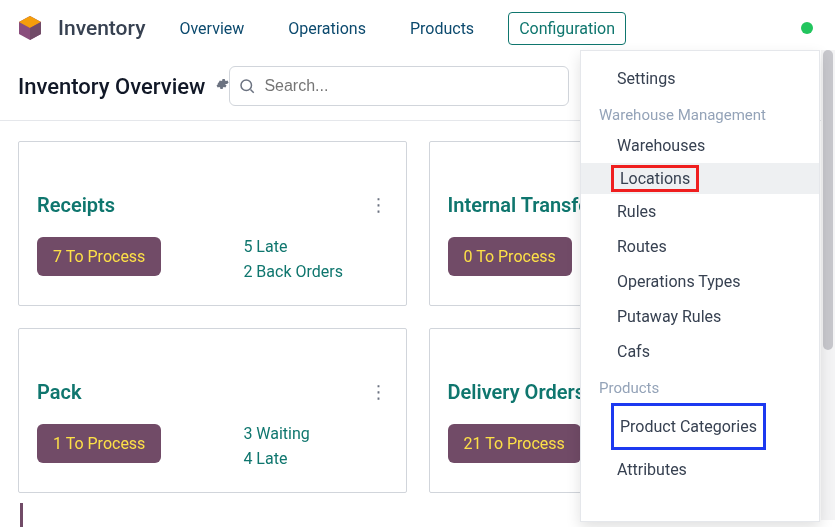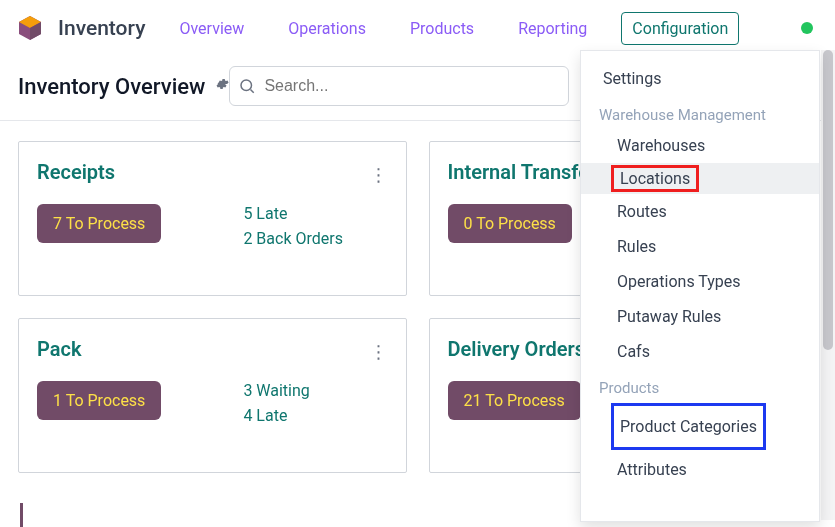--- a/index.html
+++ b/index.html
@@ -15,21 +15,21 @@
   .topnav {
     display: flex;
     align-items: center;
     gap: 24px;
     padding: 10px 16px;
     height: 56px;
   }
   .brand { display: flex; align-items: center; gap: 14px; }
   .brand-text { font-size: 21px; font-weight: 500; color: #374151; }
   .nav-item {
-    font-size: 16px; color: #8b5cf6; cursor: pointer;
+    font-size: 16px; color: #0c4a6e; cursor: pointer;
     padding: 6px 10px; border-radius: 4px;
   }
   .nav-item.active {
     color: #0f766e; border: 1px solid #0f766e; border-radius: 4px;
   }
   .status-dot { width: 12px; height: 12px; border-radius: 50%; background: #22c55e; margin-left: auto; margin-right: 6px;}
   .subhead {
     display: flex; align-items: center; 
     padding: 10px 18px 14px 18px;
   }
@@ -45,21 +45,21 @@
   .search-input { border: none; outline: none; font-size: 16px; flex: 1; color:#6b7280; background:transparent;}
   .divider-full { height:1px; background:#e5e7eb; width:100%; }
   .cards {
     padding: 20px 18px;
     display: grid; grid-template-columns: 1fr 1fr; gap: 22px;
   }
   .card {
     border: 1px solid #d1d5db; border-radius: 2px; padding: 18px 18px 24px 18px;
     position: relative; min-height: 155px;
   }
-  .card-head { display: flex; justify-content: space-between; align-items: flex-end;}
+  .card-head { display: flex; justify-content: space-between; align-items: center; margin-top: 33px;}
   .card-title { font-size: 20px; font-weight: 600; color: #0f766e; }
   .dots { font-size: 18px; color: #6b7280; cursor:pointer; line-height:1;}
   .card-body { display: flex; align-items: flex-start; gap: 40px; margin-top: 20px;}
   .to-process {
     background: #714B67; color: #fde047; font-weight: 400;
     padding: 10px 16px; border-radius: 6px; font-size: 16px;
     display:inline-block;
   }
   .card-links { display: flex; flex-direction: column; gap: 6px; color:#0f766e; font-size:16px;margin-left:42px;}
   .bottom-stub {
@@ -70,41 +70,40 @@
     background: #f4f4f5;
   }
   .scrollbar-thumb { position:absolute; top:0; left:2px; width:10px; height:300px; background:#c7c7cc; border-radius:5px;}
   .dropdown {
     position: absolute; left: 580px; top: 50px; width: 240px; height: 472px;
     background: #fff; border: 1px solid #e5e7eb; box-shadow: 0 6px 14px rgba(0,0,0,.12);
     padding: 10px 0 10px 0; overflow:hidden;
   }
   .dd-section-label { color:#94a3b8; font-size:15px; padding: 10px 18px 4px 18px; }
   .dd-item { font-size:16px; color:#374151; padding: 8px 18px 8px 36px; cursor:pointer;}
-  .dd-item.top { padding-left: 22px; }
+  .dd-item.top { padding-left: 36px; }
   .dd-item.hovered { background:#eef0f2; }
   .hl-red { border: 3px solid #ef1e1e; display:inline-block; padding: 1px 6px; margin-left:30px; margin-top:2px; margin-bottom:2px;}
   .hl-blue { border: 3px solid #1d39f0; display:inline-block; padding: 11px 6px; margin-left:30px; margin-top:2px; margin-bottom:2px;}
 </style>
 </head>
 <body>
 
 <div class="topnav">
   <div class="brand">
     <svg width="28" height="28" viewBox="0 0 28 28">
       <polygon points="14,2 25,8 25,20 14,26 3,20 3,8" fill="#8a4e7d"></polygon>
       <polygon points="14,2 25,8 14,14 3,8" fill="#f59e0b"></polygon>
       <polygon points="14,14 25,8 25,20 14,26" fill="#714B67"></polygon>
     </svg>
     <span class="brand-text">Inventory</span>
   </div>
   <div class="nav-item">Overview</div>
   <div class="nav-item">Operations</div>
   <div class="nav-item">Products</div>
-  <div class="nav-item">Reporting</div>
   <div class="nav-item active">Configuration</div>
   <div class="status-dot"></div>
 </div>
 
 <div class="subhead">
   <div class="subhead-left">
     <span class="page-title">Inventory Overview</span>
     <span class="gear">
       <svg width="14" height="14" viewBox="0 0 24 24" fill="#6b7280">
           <path d="M12 8a4 4 0 100 8 4 4 0 000-8zm9.4 4a7.9 7.9 0 00-.1-1l2.1-1.6-2-3.4-2.5 1a8 8 0 00-1.7-1l-.4-2.6h-4l-.4 2.6a8 8 0 00-1.7 1l-2.5-1-2 3.4L4.7 11a7.9 7.9 0 000 2l-2.1 1.6 2 3.4 2.5-1a8 8 0 001.7 1l.4 2.6h4l.4-2.6a8 8 0 001.7-1l2.5 1 2-3.4-2.1-1.6c.1-.3.1-.7.1-1z"></path>
@@ -180,22 +179,22 @@
   <div class="scrollbar-thumb"></div>
 </div>
 
 <div class="dropdown">
   <div class="dd-item top">Settings</div>
   <div class="dd-section-label">Warehouse Management</div>
   <div class="dd-item">Warehouses</div>
   <div class="dd-item hovered" style="padding:0;background:#eef0f2;">
     <span class="hl-red">Locations</span>
   </div>
+  <div class="dd-item">Rules</div>
   <div class="dd-item">Routes</div>
-  <div class="dd-item">Rules</div>
   <div class="dd-item">Operations Types</div>
   <div class="dd-item">Putaway Rules</div>
   <div class="dd-item">Cafs</div>
   <div class="dd-section-label">Products</div>
   <div style="padding:0;">
     <span class="hl-blue">Product Categories</span>
   </div>
   <div class="dd-item">Attributes</div>
 </div>
 

